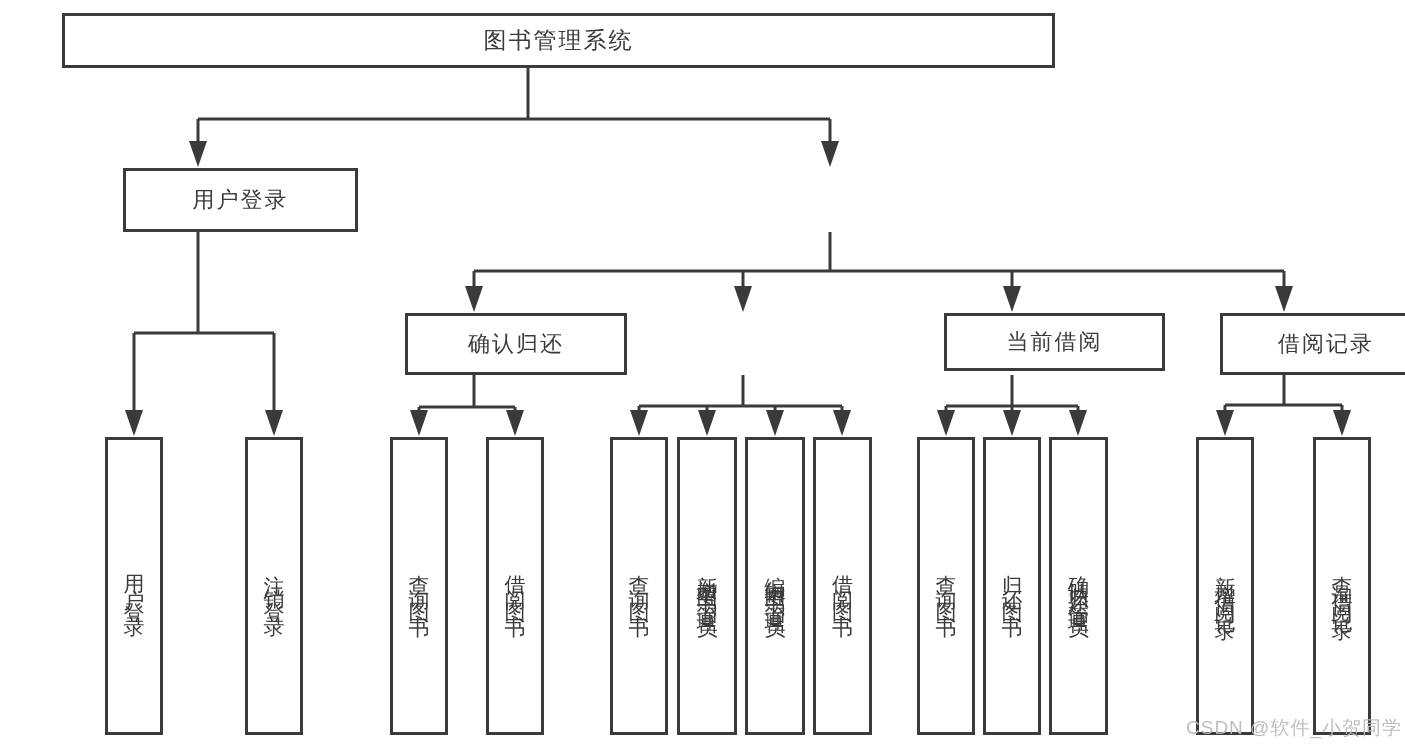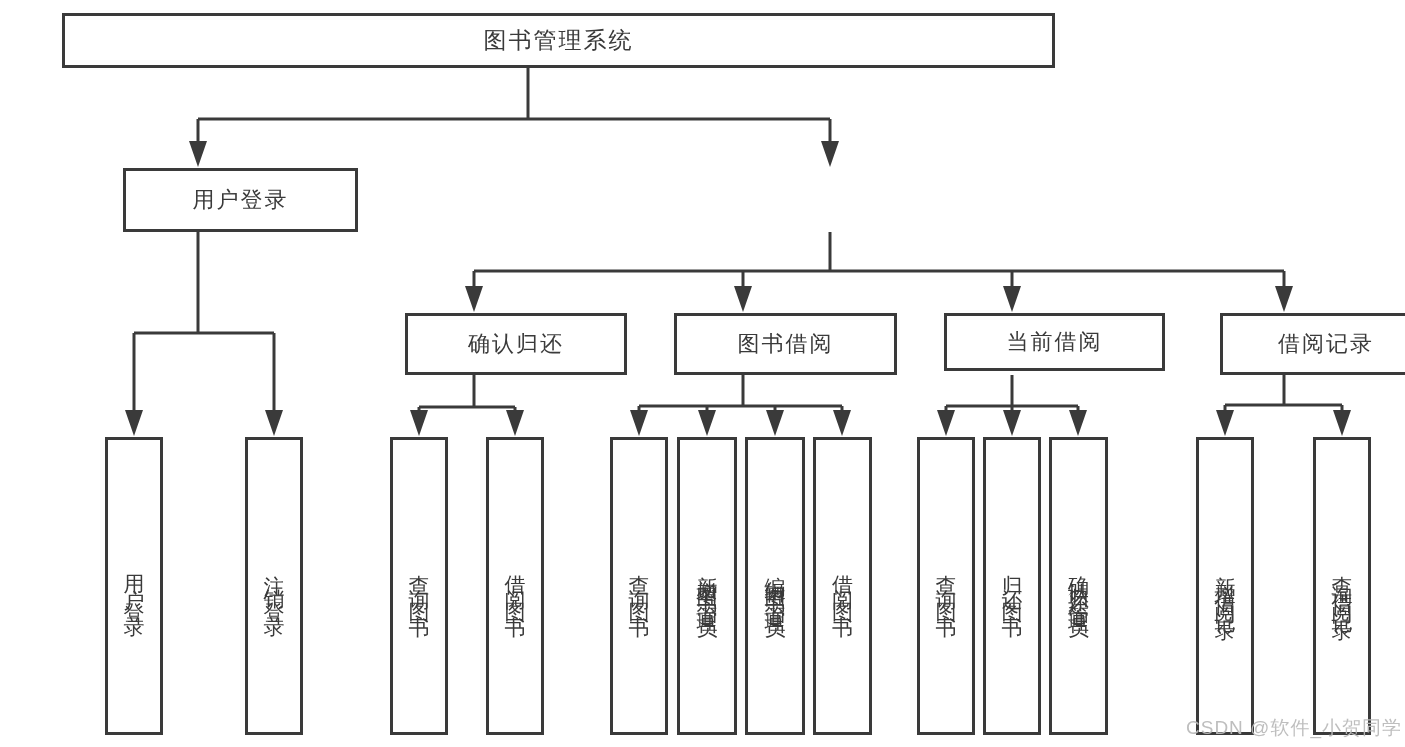--- a/index.html
+++ b/index.html
@@ -85,21 +85,20 @@
       <polygon points="1216,410 1234,410 1225,436" fill="#3a3a3a"></polygon>
       <path d="M1342,405 L1342,414" stroke="#3a3a3a" stroke-width="3" fill="none"></path>
       <polygon points="1333,410 1351,410 1342,436" fill="#3a3a3a"></polygon>
     </svg>
 
   <div class="box hbox root" style="left:20px;top:13px;width:993px;height:55px">图书管理系统</div>
 
   <div class="box hbox" style="left:81px;top:168px;width:235px;height:64px">用户登录</div>
 
   <div class="box hbox" style="left:363px;top:313px;width:222px;height:62px">确认归还</div>
-  <div class="box hbox" style="left:632px;top:313px;width:223px;height:62px">图书借阅</div>
   <div class="box hbox" style="left:902px;top:313px;width:221px;height:58px">当前借阅</div>
   <div class="box hbox" style="left:1178px;top:313px;width:212px;height:62px">借阅记录</div>
 
   <div class="box vbox sp4" style="left:105px;top:437px;width:58px;height:298px">用户登录</div>
   <div class="box vbox sp4" style="left:245px;top:437px;width:58px;height:298px">注销登录</div>
 
   <div class="box vbox sp4" style="left:390px;top:437px;width:58px;height:298px">查询图书</div>
   <div class="box vbox sp4" style="left:486px;top:437px;width:58px;height:298px">借阅图书</div>
 
   <div class="box vbox sp4" style="left:610px;top:437px;width:58px;height:298px">查询图书</div>

